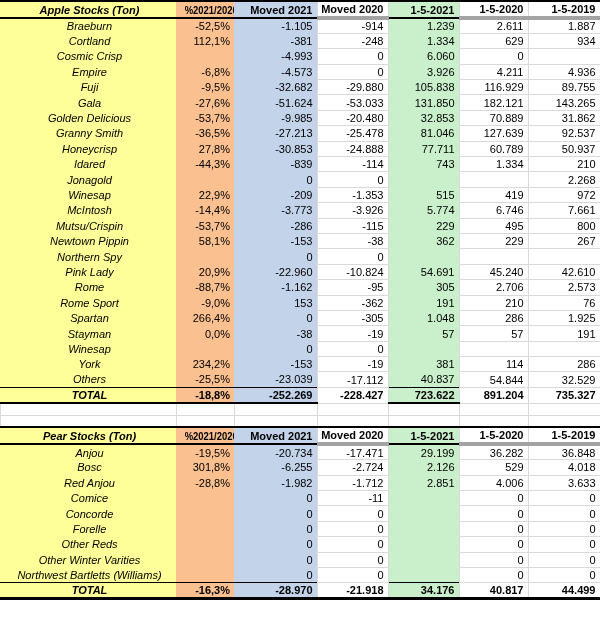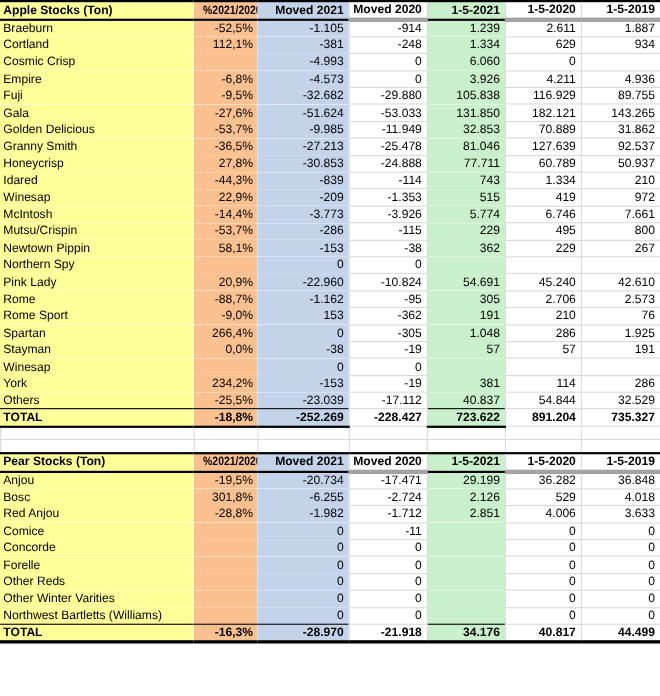--- a/index.html
+++ b/index.html
@@ -27,21 +27,21 @@
   table.colored col.cC { background: #C3D3EA; }
   table.colored col.cE { background: #C9EFCB; }
 
   th, td {
     height: 15.4px;
     vertical-align: middle;
     white-space: nowrap;
     overflow: hidden;
     font-weight: normal;
   }
-  .name { text-align: left;  padding-left: 3px; }
+  .name { text-align: center;  padding-left: 3px; font-style: italic; }
   .num  { text-align: right; padding-right: 4px; }
 
   
   .w { border-left: 1px solid #D9D9D9; border-right: 1px solid #D9D9D9;
        border-bottom: 1px solid #D9D9D9; }
 
   thead th {
     height: 17px;
     font-weight: bold;
     border-top: 2px solid #000;
@@ -157,21 +157,21 @@
         <td class="num">-51.624</td>
         <td class="num w">-53.033</td>
         <td class="num">131.850</td>
         <td class="num w">182.121</td>
         <td class="num w">143.265</td>
       </tr>
         <tr>
         <td class="name">Golden Delicious</td>
         <td class="num">-53,7%</td>
         <td class="num">-9.985</td>
-        <td class="num w">-11.949</td>
+        <td class="num w">-20.480</td>
         <td class="num">32.853</td>
         <td class="num w">70.889</td>
         <td class="num w">31.862</td>
       </tr>
         <tr>
         <td class="name">Granny Smith</td>
         <td class="num">-36,5%</td>
         <td class="num">-27.213</td>
         <td class="num w">-25.478</td>
         <td class="num">81.046</td>
@@ -188,20 +188,29 @@
         <td class="num w">50.937</td>
       </tr>
         <tr>
         <td class="name">Idared</td>
         <td class="num">-44,3%</td>
         <td class="num">-839</td>
         <td class="num w">-114</td>
         <td class="num">743</td>
         <td class="num w">1.334</td>
         <td class="num w">210</td>
+      </tr>
+        <tr>
+        <td class="name">Jonagold</td>
+        <td class="num"></td>
+        <td class="num">0</td>
+        <td class="num w">0</td>
+        <td class="num"></td>
+        <td class="num w"></td>
+        <td class="num w">2.268</td>
       </tr>
         <tr>
         <td class="name">Winesap</td>
         <td class="num">22,9%</td>
         <td class="num">-209</td>
         <td class="num w">-1.353</td>
         <td class="num">515</td>
         <td class="num w">419</td>
         <td class="num w">972</td>
       </tr>

